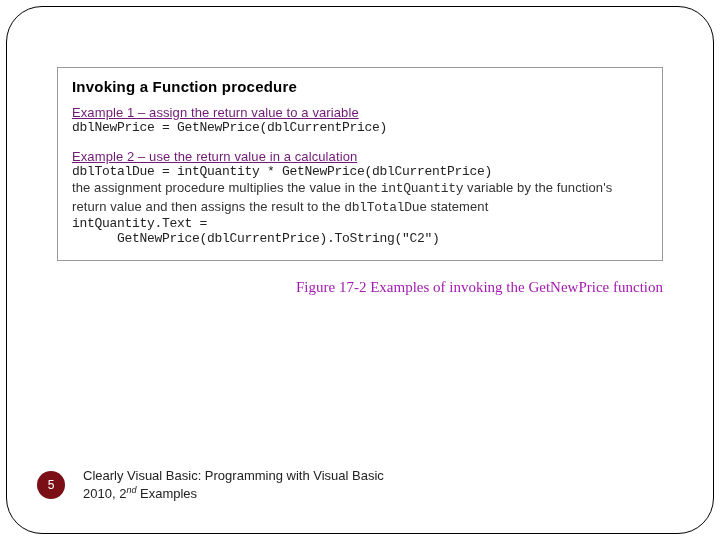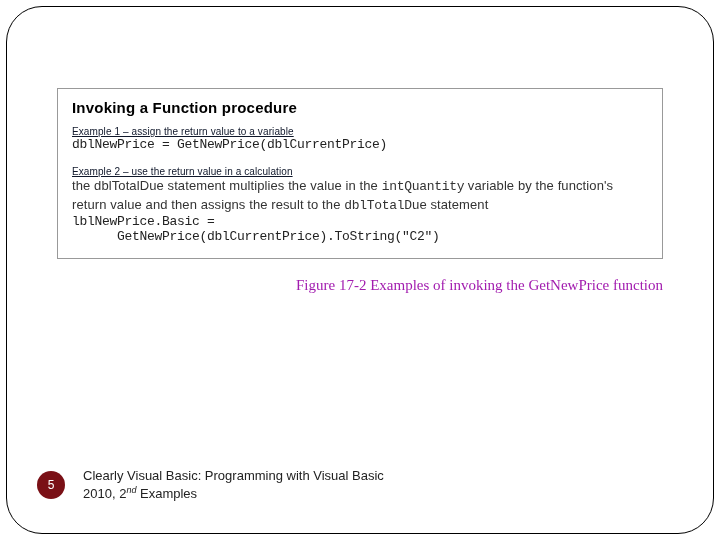--- a/index.html
+++ b/index.html
@@ -11,40 +11,40 @@
     font-family: Arial, Helvetica, sans-serif;
   }
   .slide-frame {
     position: absolute;
     top: 6px;
     left: 6px;
     right: 6px;
     bottom: 6px;
     border: 1.5px solid #000;
     border-radius: 36px;
-    padding: 41px 50px 30px 50px;
+    padding: 20px 50px 30px 50px;
   }
   .figure-box {
     border: 1px solid #999;
     padding: 10px 14px 14px 14px;
     margin-top: 40px;
     margin-bottom: 18px;
   }
   .fig-heading {
     font-family: Arial, sans-serif;
     font-weight: bold;
     font-size: 15px;
     color: #000;
     margin-bottom: 10px;
     letter-spacing: 0.2px;
   }
   .example-label {
     font-family: Arial, sans-serif;
-    font-size: 10px;
-    color: #0f172a;
+    font-size: 13px;
+    color: #701a75;
     text-decoration: underline;
     margin-top: 8px;
     letter-spacing: 0.1px;
   }
   .code-line {
     font-family: Liberation Mono, monospace;
     font-size: 13px;
     color: #222;
     white-space: pre;
     letter-spacing: -0.3px;
@@ -102,25 +102,26 @@
 
 <div class="slide-frame">
 
   <div class="figure-box">
     <div class="fig-heading">Invoking a Function procedure</div>
 
     <div class="example-label">Example 1 – assign the return value to a variable</div>
     <div class="code-line">dblNewPrice = GetNewPrice(dblCurrentPrice)</div>
 
     <div class="example-label" style="margin-top:14px">Example 2 – use the return value in a calculation</div>
+    <div class="code-line">dblTotalDue = intQuantity * GetNewPrice(dblCurrentPrice)</div>
     <div class="desc-line">
-      <span>the dblTotalDue statement multiplies the value in the </span><span class="mono-inline">intQuantity</span><span> variable by the function's return value and then assigns the result to the </span><span class="mono-inline">dblTotalDue</span><span> statement</span>
+      <span>the assignment procedure multiplies the value in the </span><span class="mono-inline">intQuantity</span><span> variable by the function's return value and then assigns the result to the </span><span class="mono-inline">dblTotalDue</span><span> statement</span>
     </div>
 
-    <div class="code-line">lblNewPrice.Basic =</div>
+    <div class="code-line">intQuantity.Text =</div>
     <div class="code-line">      GetNewPrice(dblCurrentPrice).ToString("C2")</div>
   </div>
 
   <div class="caption">Figure 17-2 Examples of invoking the GetNewPrice function</div>
 
   <div class="footer">
     <div class="page-badge">
       <span>5</span>
     </div>
     <div class="book-ref">

